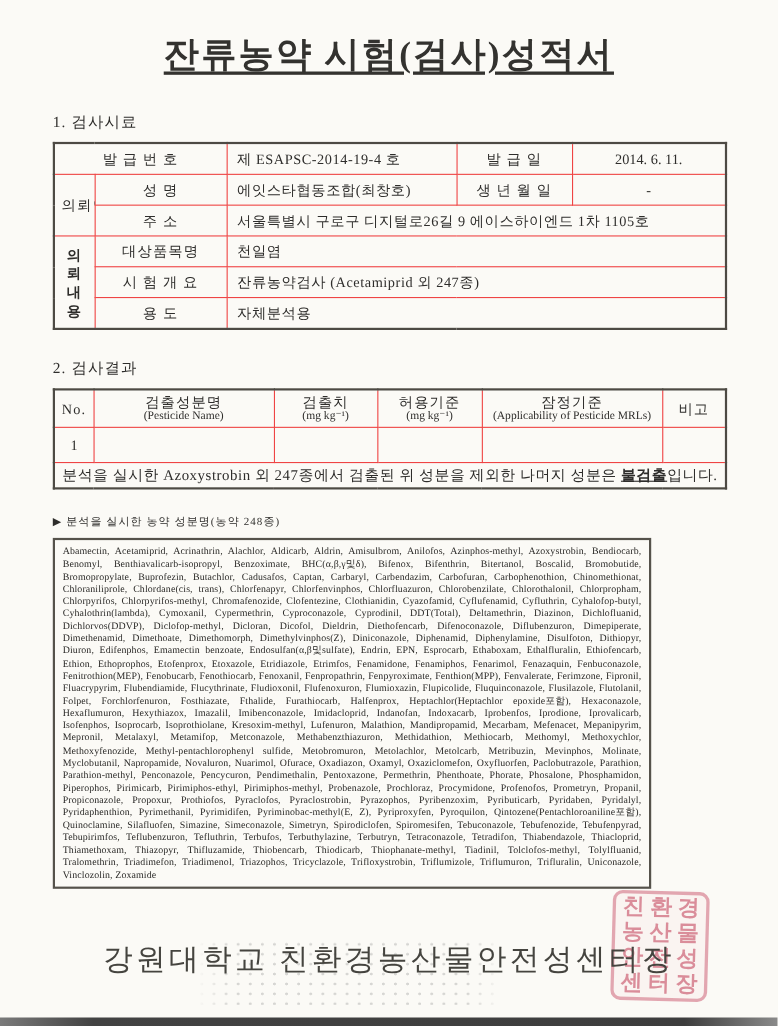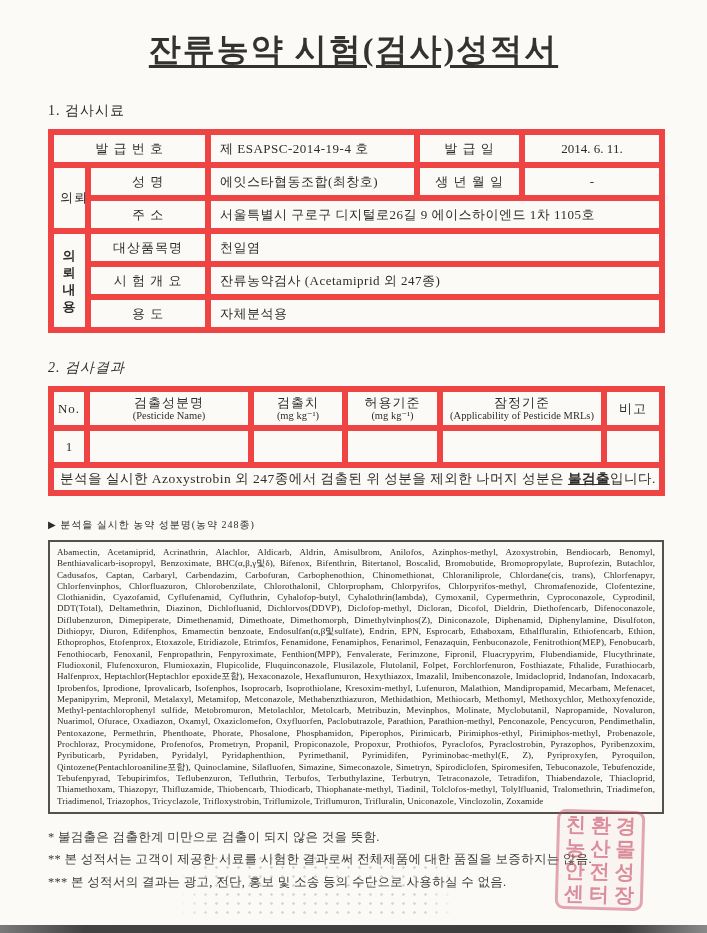--- a/index.html
+++ b/index.html
@@ -12,39 +12,39 @@
 
   .doc-title{
     text-align:center;font-size:32px;font-weight:bold;letter-spacing:2px;
     margin:8px 0 30px 0;text-decoration:underline;text-underline-offset:5px;
     color:#33322f;
   }
   .sec-heading{font-size:14px;font-weight:normal;margin:0 0 9px 0;letter-spacing:1px;}
 
   table{border-collapse:collapse;width:611px;table-layout:fixed;border:2px solid #4d4a44;}
   th,td{
-    border:6px solid #ef4444;font-weight:normal;font-size:13px;
+    border:1px solid #ef4444;font-weight:normal;font-size:13px;
     padding:2px 6px;height:23px;vertical-align:middle;color:#2e2d2b;
     overflow:hidden;white-space:nowrap;
   }
   th{text-align:center;letter-spacing:1px;}
   td.value-left{text-align:left;padding-left:9px;letter-spacing:0.5px;}
   td.value-center{text-align:center;}
   .two-line{line-height:17px;white-space:normal;font-weight:bold;}
 
   .rtable th,.rtable td{height:auto;}
   .rtable thead th{padding:3px 2px;line-height:15px;}
   .h-eng{font-size:10.5px;letter-spacing:0;line-height:12px;}
   .rtable .data-row td{height:27px;}
   .note-cell{text-align:center;font-size:13.5px;height:27px;letter-spacing:0.5px;}
   .note-emph{font-weight:bold;text-decoration:underline;}
 
   .list-heading{font-size:10px;margin:22px 0 8px 0;letter-spacing:1px;}
   .pesticide-box{
-    width:616px;box-sizing:border-box;border:2px solid #55524b;
+    width:544px;box-sizing:border-box;border:2px solid #55524b;
     padding:5px 7px;font-size:9px;line-height:11.3px;text-align:justify;
     letter-spacing:0.1px;color:#2a2927;white-space:normal;
   }
 
   .footnotes{margin-top:12px;font-size:12.5px;line-height:1.8;letter-spacing:0.3px;color:#3a3935;}
   .footnotes div{white-space:nowrap;}
 
   .signature{
     margin-top:46px;text-align:center;font-size:27px;letter-spacing:3px;
     color:#45443f;position:relative;z-index:2;
@@ -119,21 +119,21 @@
         <th>시 험 개 요</th>
         <td colspan="3" class="value-left">잔류농약검사 (Acetamiprid 외 247종)</td>
       </tr>
       <tr>
         <th>용       도</th>
         <td colspan="3" class="value-left">자체분석용</td>
       </tr>
     </tbody>
   </table>
 
-  <div class="sec-heading" style="margin-top:26px;font-style:italic;">2. 검사결과</div>
+  <div class="sec-heading" style="margin-top:26px;">2. 검사결과</div>
 
   <table class="rtable">
     <colgroup>
       <col style="width:36px">
         <col style="width:164px">
         <col style="width:94px">
         <col style="width:95px">
         <col style="width:164px">
         <col style="width:58px">
     </colgroup>
@@ -177,25 +177,20 @@
           <span>분석을 실시한 Azoxystrobin 외 247종에서 검출된 위 성분을 제외한 나머지 성분은 </span><span class="note-emph">불검출</span><span>입니다.</span>
         </td>
       </tr>
     </tbody>
   </table>
 
   <div class="list-heading">▶ 분석을 실시한 농약 성분명(농약 248종)</div>
 
   <div class="pesticide-box">Abamectin, Acetamiprid, Acrinathrin, Alachlor, Aldicarb, Aldrin, Amisulbrom, Anilofos, Azinphos-methyl, Azoxystrobin, Bendiocarb, Benomyl, Benthiavalicarb-isopropyl, Benzoximate, BHC(α,β,γ및δ), Bifenox, Bifenthrin, Bitertanol, Boscalid, Bromobutide, Bromopropylate, Buprofezin, Butachlor, Cadusafos, Captan, Carbaryl, Carbendazim, Carbofuran, Carbophenothion, Chinomethionat, Chloraniliprole, Chlordane(cis, trans), Chlorfenapyr, Chlorfenvinphos, Chlorfluazuron, Chlorobenzilate, Chlorothalonil, Chlorpropham, Chlorpyrifos, Chlorpyrifos-methyl, Chromafenozide, Clofentezine, Clothianidin, Cyazofamid, Cyflufenamid, Cyfluthrin, Cyhalofop-butyl, Cyhalothrin(lambda), Cymoxanil, Cypermethrin, Cyproconazole, Cyprodinil, DDT(Total), Deltamethrin, Diazinon, Dichlofluanid, Dichlorvos(DDVP), Diclofop-methyl, Dicloran, Dicofol, Dieldrin, Diethofencarb, Difenoconazole, Diflubenzuron, Dimepiperate, Dimethenamid, Dimethoate, Dimethomorph, Dimethylvinphos(Z), Diniconazole, Diphenamid, Diphenylamine, Disulfoton, Dithiopyr, Diuron, Edifenphos, Emamectin benzoate, Endosulfan(α,β및sulfate), Endrin, EPN, Esprocarb, Ethaboxam, Ethalfluralin, Ethiofencarb, Ethion, Ethoprophos, Etofenprox, Etoxazole, Etridiazole, Etrimfos, Fenamidone, Fenamiphos, Fenarimol, Fenazaquin, Fenbuconazole, Fenitrothion(MEP), Fenobucarb, Fenothiocarb, Fenoxanil, Fenpropathrin, Fenpyroximate, Fenthion(MPP), Fenvalerate, Ferimzone, Fipronil, Fluacrypyrim, Flubendiamide, Flucythrinate, Fludioxonil, Flufenoxuron, Flumioxazin, Flupicolide, Fluquinconazole, Flusilazole, Flutolanil, Folpet, Forchlorfenuron, Fosthiazate, Fthalide, Furathiocarb, Halfenprox, Heptachlor(Heptachlor epoxide포함), Hexaconazole, Hexaflumuron, Hexythiazox, Imazalil, Imibenconazole, Imidacloprid, Indanofan, Indoxacarb, Iprobenfos, Iprodione, Iprovalicarb, Isofenphos, Isoprocarb, Isoprothiolane, Kresoxim-methyl, Lufenuron, Malathion, Mandipropamid, Mecarbam, Mefenacet, Mepanipyrim, Mepronil, Metalaxyl, Metamifop, Metconazole, Methabenzthiazuron, Methidathion, Methiocarb, Methomyl, Methoxychlor, Methoxyfenozide, Methyl-pentachlorophenyl sulfide, Metobromuron, Metolachlor, Metolcarb, Metribuzin, Mevinphos, Molinate, Myclobutanil, Napropamide, Novaluron, Nuarimol, Ofurace, Oxadiazon, Oxamyl, Oxaziclomefon, Oxyfluorfen, Paclobutrazole, Parathion, Parathion-methyl, Penconazole, Pencycuron, Pendimethalin, Pentoxazone, Permethrin, Phenthoate, Phorate, Phosalone, Phosphamidon, Piperophos, Pirimicarb, Pirimiphos-ethyl, Pirimiphos-methyl, Probenazole, Prochloraz, Procymidone, Profenofos, Prometryn, Propanil, Propiconazole, Propoxur, Prothiofos, Pyraclofos, Pyraclostrobin, Pyrazophos, Pyribenzoxim, Pyributicarb, Pyridaben, Pyridalyl, Pyridaphenthion, Pyrimethanil, Pyrimidifen, Pyriminobac-methyl(E, Z), Pyriproxyfen, Pyroquilon, Qintozene(Pentachloroaniline포함), Quinoclamine, Silafluofen, Simazine, Simeconazole, Simetryn, Spirodiclofen, Spiromesifen, Tebuconazole, Tebufenozide, Tebufenpyrad, Tebupirimfos, Teflubenzuron, Tefluthrin, Terbufos, Terbuthylazine, Terbutryn, Tetraconazole, Tetradifon, Thiabendazole, Thiacloprid, Thiamethoxam, Thiazopyr, Thifluzamide, Thiobencarb, Thiodicarb, Thiophanate-methyl, Tiadinil, Tolclofos-methyl, Tolylfluanid, Tralomethrin, Triadimefon, Triadimenol, Triazophos, Tricyclazole, Trifloxystrobin, Triflumizole, Triflumuron, Trifluralin, Uniconazole, Vinclozolin, Zoxamide</div>
 
-  <div class="footnotes">
-    <div>* 불검출은 검출한계 미만으로 검출이 되지 않은 것을 뜻함.</div>
-    <div>** 본 성적서는 고객이 제공한 시료를 시험한 결과로써 전체제품에 대한 품질을 보증하지는 않음.</div>
-    <div>*** 본 성적서의 결과는 광고, 전단, 홍보 및 소송 등의 수단으로 사용하실 수 없음.</div>
-  </div>
 
   <div class="signature">강원대학교 친환경농산물안전성센터장</div>
 
 </div>
 
 <div class="stamp">
   <div>친환경</div>
   <div>농산물</div>
   <div>안전성</div>
   <div>센터장</div>

